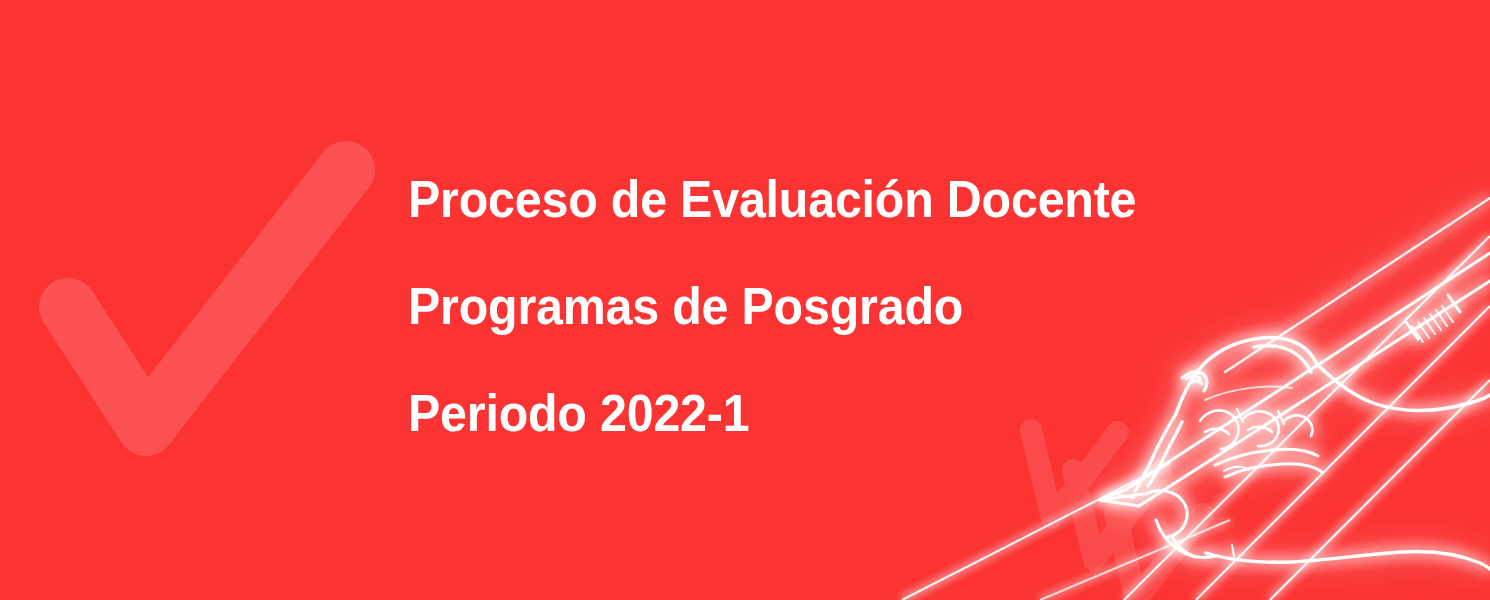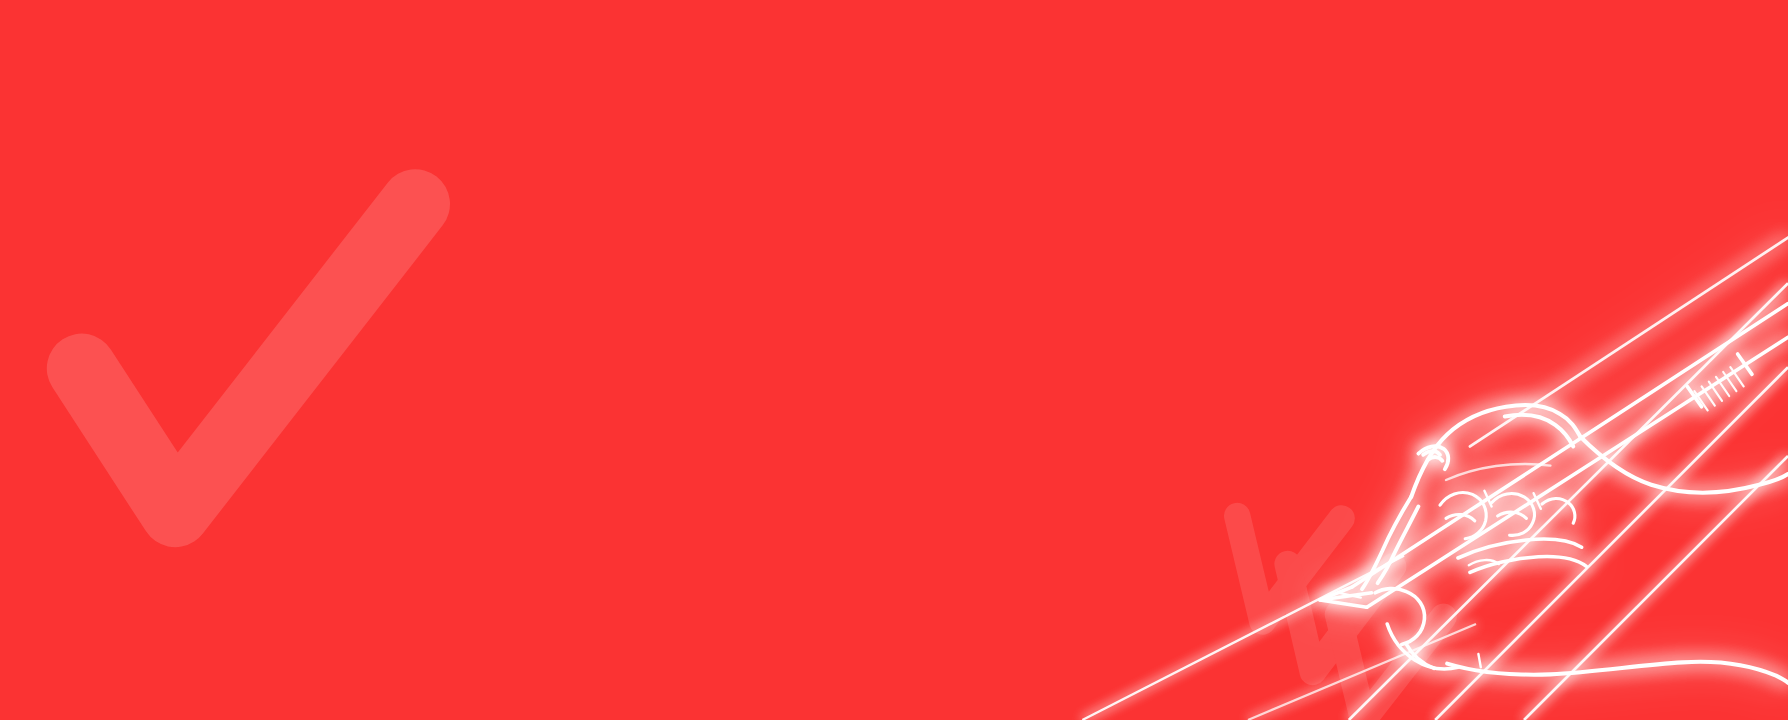--- a/index.html
+++ b/index.html
@@ -229,14 +229,19 @@
 
         <path d="M 1232 545 L 1234 556" stroke-width="2"></path>
       </g>
 
       <g stroke-width="2" opacity="0.75">
         <path d="M 1205 400 C 1230 389, 1262 384, 1292 388"></path>
       </g>
     </g>
   </svg>
 
+  <div id="headline">
+    <div class="headline-line" style="color: rgb(255, 255, 255);">Proceso de Evaluación Docente</div>
+    <div class="headline-line" style="color: rgb(255, 255, 255);">Programas de Posgrado</div>
+    <div class="headline-line" style="color: rgb(255, 255, 255);">Periodo 2022-1</div>
+  </div>
 
 </div>
 
 </body></html>

